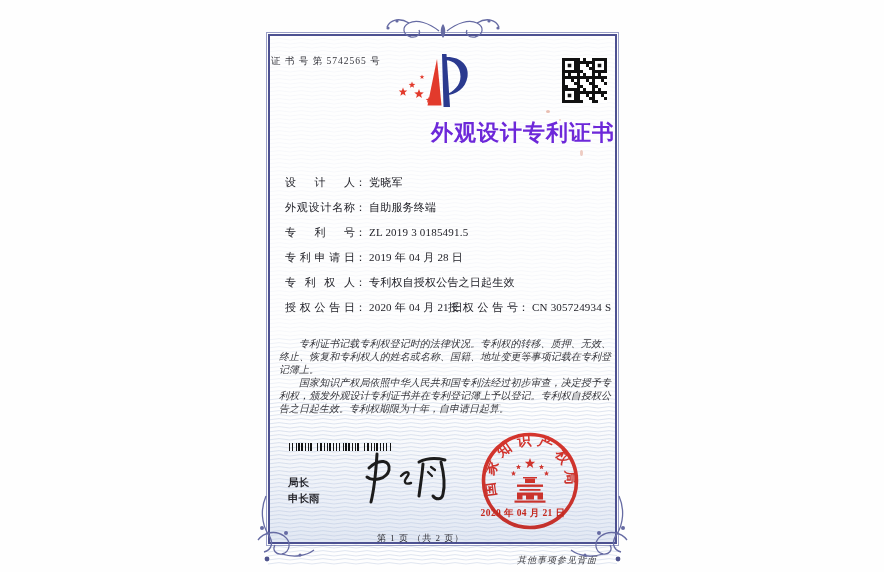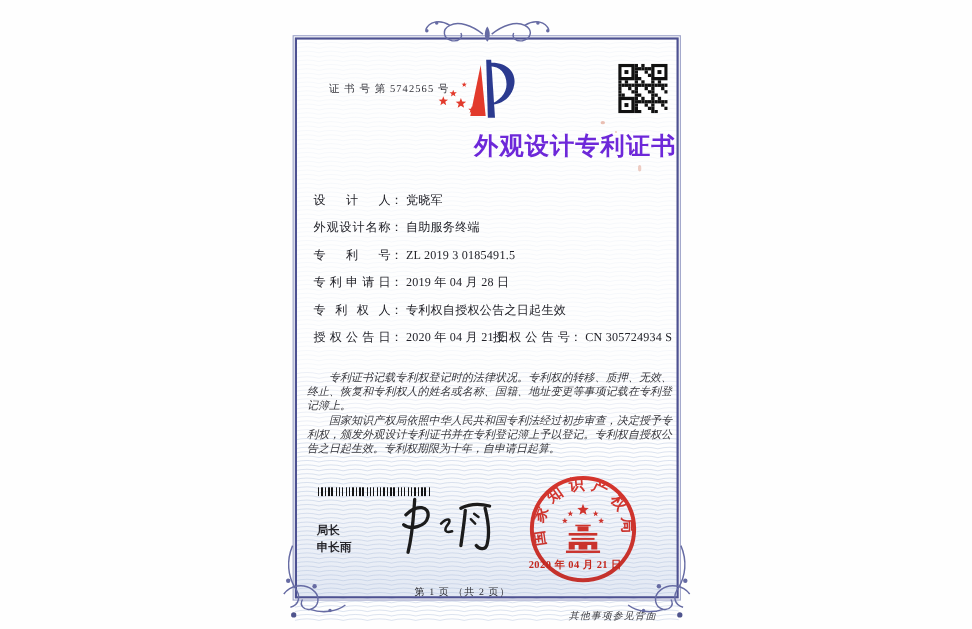--- a/index.html
+++ b/index.html
@@ -7,21 +7,21 @@
           font-family:"Liberation Serif","DejaVu Serif",serif;color:#222;}
   
   .frame{position:absolute;left:266px;top:32px;width:353px;height:514px;
          border:1px solid #9ba0c7;box-sizing:border-box;z-index:1;}
   .frame-inner{position:absolute;inset:1px;border:2px solid #4d5191;box-sizing:border-box;}
   .tint{position:absolute;left:3px;right:3px;bottom:3px;height:130px;z-index:1;
         background:linear-gradient(rgba(173,191,224,0),rgba(163,183,220,.30));pointer-events:none;}
   #waveSvg{position:absolute;left:268px;top:36px;z-index:0;}
   #flourishSvg{position:absolute;left:0;top:0;z-index:3;pointer-events:none;}
   
-  .cert-no{position:absolute;left:32px;top:22px;font-size:9.5px;letter-spacing:1px;color:#33333a;z-index:2;margin-top:20px;}
+  .cert-no{position:absolute;left:4px;top:22px;font-size:9.5px;letter-spacing:1px;color:#33333a;z-index:2;}
   #logoSvg{position:absolute;left:130px;top:21px;z-index:2;}
   #qrSvg{position:absolute;left:295px;top:25px;z-index:2;}
   .title{position:absolute;left:0;right:0;top:85px;text-align:right;transform:translateX(-3px);
          font-size:22px;font-weight:700;letter-spacing:1px;color:#6d28d9;z-index:2;}
   
   .fields{position:absolute;left:18px;right:10px;top:137px;font-size:11px;color:#23232a;z-index:2;}
   .frow{height:25px;line-height:25px;white-space:nowrap;position:relative;}
   .flabel{display:inline-block;width:70px;text-align:justify;text-align-last:justify;vertical-align:top;}
   .colon{display:inline-block;margin-right:3px;}
   .fvalue{letter-spacing:.2px;}

